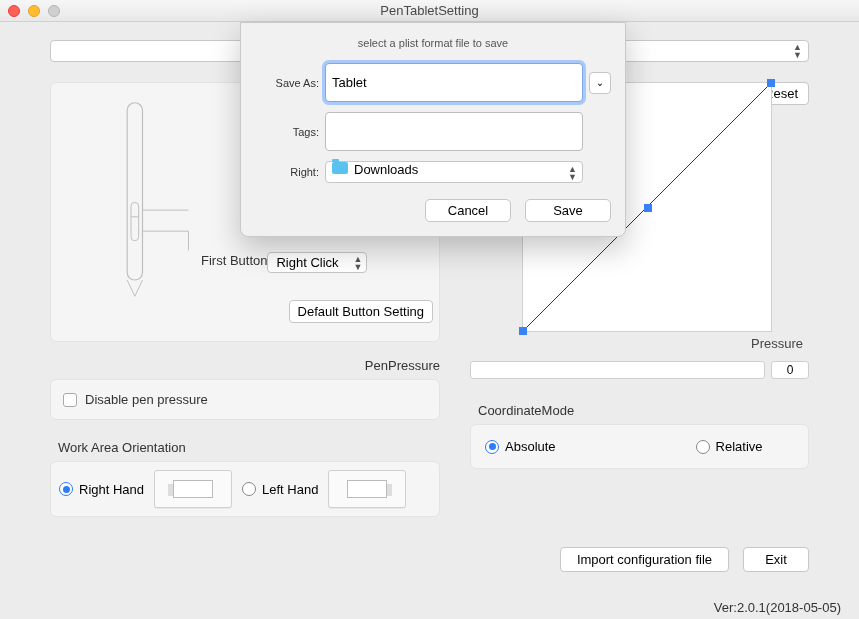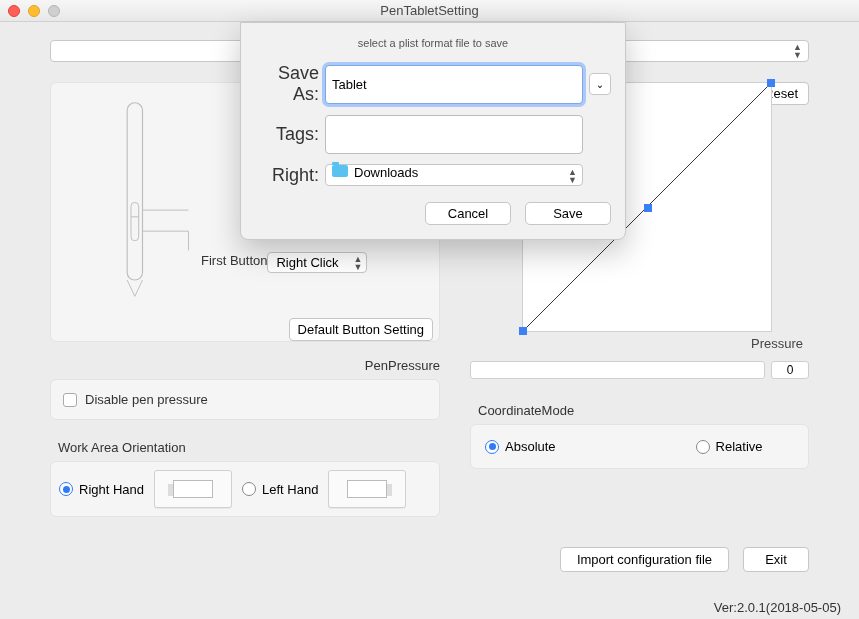--- a/index.html
+++ b/index.html
@@ -66,21 +66,21 @@
   }
   .pen-panel { height: 260px; position:relative; display:flex; }
   .pen-svg { width: 140px; }
   .btnset { flex:1; display:flex; flex-direction:row; align-items:center; justify-content:flex-start; padding-top:100px;}
   .lbl { font-size:13px; color:#333; margin-bottom:4px;}
   .selectctl {
     background:#fff; border:1px solid #c6c6c6; border-radius:4px; padding:2px 18px 2px 8px; font-size:13px; position:relative; min-width:100px;
   }
   .selectctl .chev { position:absolute; right:4px; top:2px; font-size:9px; color:#555; line-height:8px;}
   .defaultbtn {
-    position:absolute; bottom:0; right:6px;
+    position:absolute; bottom:18px; right:6px;
     background:#fff; border:1px solid #c6c6c6; border-radius:4px; padding:3px 8px; font-size:13px;
   }
   .penpressure { margin-top:16px;text-align:right; }
   .secthdr { font-size:13px; color:#333; margin-bottom:6px; margin-left:8px;}
   .ppanel { background:#f5f5f5; border:1px solid #e3e3e3; border-radius:6px; padding:12px 12px; }
   .chk { display:flex; align-items:center; gap:8px; font-size:13px; color:#333;}
   .chkbox { width:14px; height:14px; border:1px solid #aaa; border-radius:3px; background:#fff;}
   .orient { margin-top:20px; }
   .radiorow { display:flex; align-items:center; gap:10px; background:#f5f5f5; border:1px solid #e3e3e3; border-radius:6px; padding:8px 8px;}
   .radio { display:flex; align-items:center; gap:6px; font-size:13px;}
@@ -111,21 +111,21 @@
   .version { position:absolute; bottom:4px; right:18px; font-size:13px; color:#333;}
   
   .dialog {
     position:absolute; top:22px; left:240px; width:386px; background:#f1f1f1; border:1px solid #c9c9c9; border-radius:0 0 8px 8px;
     box-shadow:0 12px 30px rgba(0,0,0,.22);
     padding:14px 14px 14px 14px;
     z-index:100;
   }
   .dlgtitle { text-align:center; font-size:11px; color:#555; margin-bottom:14px;}
   .dlgrow { display:flex; align-items:center; margin-bottom:10px; gap:6px;}
-  .dlglbl { width:64px; text-align:right; font-size:18px; color:#333;}
+  .dlglbl { width:64px; text-align:right; font-size:11px; color:#333;}
   .dlginput { flex:1; height:39px; border:1px solid #bdbdbd; border-radius:4px; background:#fff; padding:0 6px; font-size:13px;}
   .dlginput.focus { box-shadow:0 0 0 3px rgba(100,160,255,.5); border-color:#7aa8e8;}
   .expand { width:22px; height:22px; border:1px solid #c6c6c6; border-radius:4px; background:#fff; display:flex; align-items:center; justify-content:center; font-size:10px;}
   .whereselect { flex:1; height:22px; border:1px solid #c6c6c6; border-radius:4px; background:#fff; position:relative; display:flex; align-items:flex-start; padding-left:6px; gap:6px; font-size:13px;}
   .foldericon { width:16px; height:12px; background:#59c2f0; border-radius:2px; position:relative;}
   .foldericon::before { content:""; position:absolute; top:-3px; left:0; width:7px; height:3px; background:#59c2f0; border-radius:1px 1px 0 0;}
   .whereselect .chev { position:absolute; right:5px; top:3px; font-size:9px; line-height:8px; color:#555;}
   .dlgbtns { display:flex; justify-content:flex-end; gap:14px; margin-top:16px;}
   .dlgbtn { width:86px; text-align:center; background:#fff; border:1px solid #c6c6c6; border-radius:5px; padding:3px 0; font-size:13px;}
 </style>

